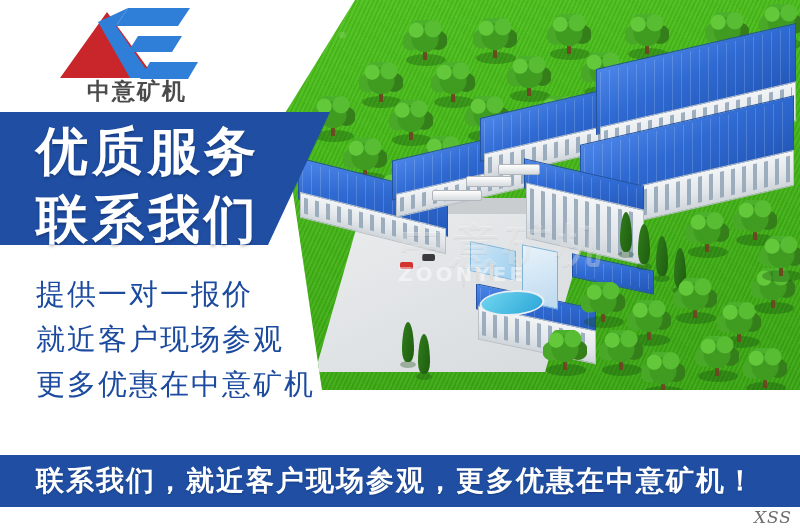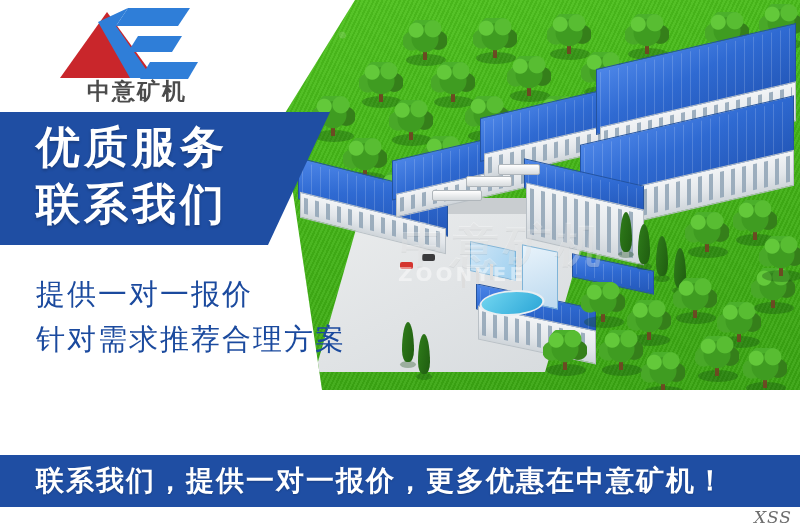--- a/index.html
+++ b/index.html
@@ -136,21 +136,21 @@
   
   .band{
     position:absolute;left:0;top:112px;width:330px;height:133px;
     background:#1f4ea3;
     -webkit-clip-path:polygon(0 0, 330px 0, 268px 133px, 0 133px);
     clip-path:polygon(0 0, 330px 0, 268px 133px, 0 133px);
   }
   .headline{
     position:absolute;left:36px;top:118px;width:290px;
     color:#ffffff;
-    font-size:44px;font-weight:bold;line-height:1.30;
+    font-size:52px;font-weight:bold;line-height:1.30;
     letter-spacing:4px;
     font-family:"DejaVu Sans","Liberation Sans",sans-serif;
     text-shadow:0 2px 3px rgba(0,0,0,.22);
   }
   .headline div{white-space:nowrap;}
 
   
   .bullets{
     position:absolute;left:36px;top:272px;width:380px;
     color:#1b4a9e;
@@ -453,20 +453,21 @@
   </div>
 
   <div class="band"></div>
   <div class="headline">
     <div>优质服务</div>
     <div>联系我们</div>
   </div>
 
   <div class="bullets">
     <div>提供一对一报价</div>
-    <div>针对需求推荐合理方案</div>
+    <div>就近客户现场参观</div>
+    <div>更多优惠在中意矿机</div>
   </div>
 
   <div class="footer-band"></div>
-  <div class="footer-text">联系我们，提供一对一报价，更多优惠在中意矿机！</div>
+  <div class="footer-text">联系我们，就近客户现场参观，更多优惠在中意矿机！</div>
 
   <div class="corner-wm">XSS</div>
 </div>
 
 </body></html>

